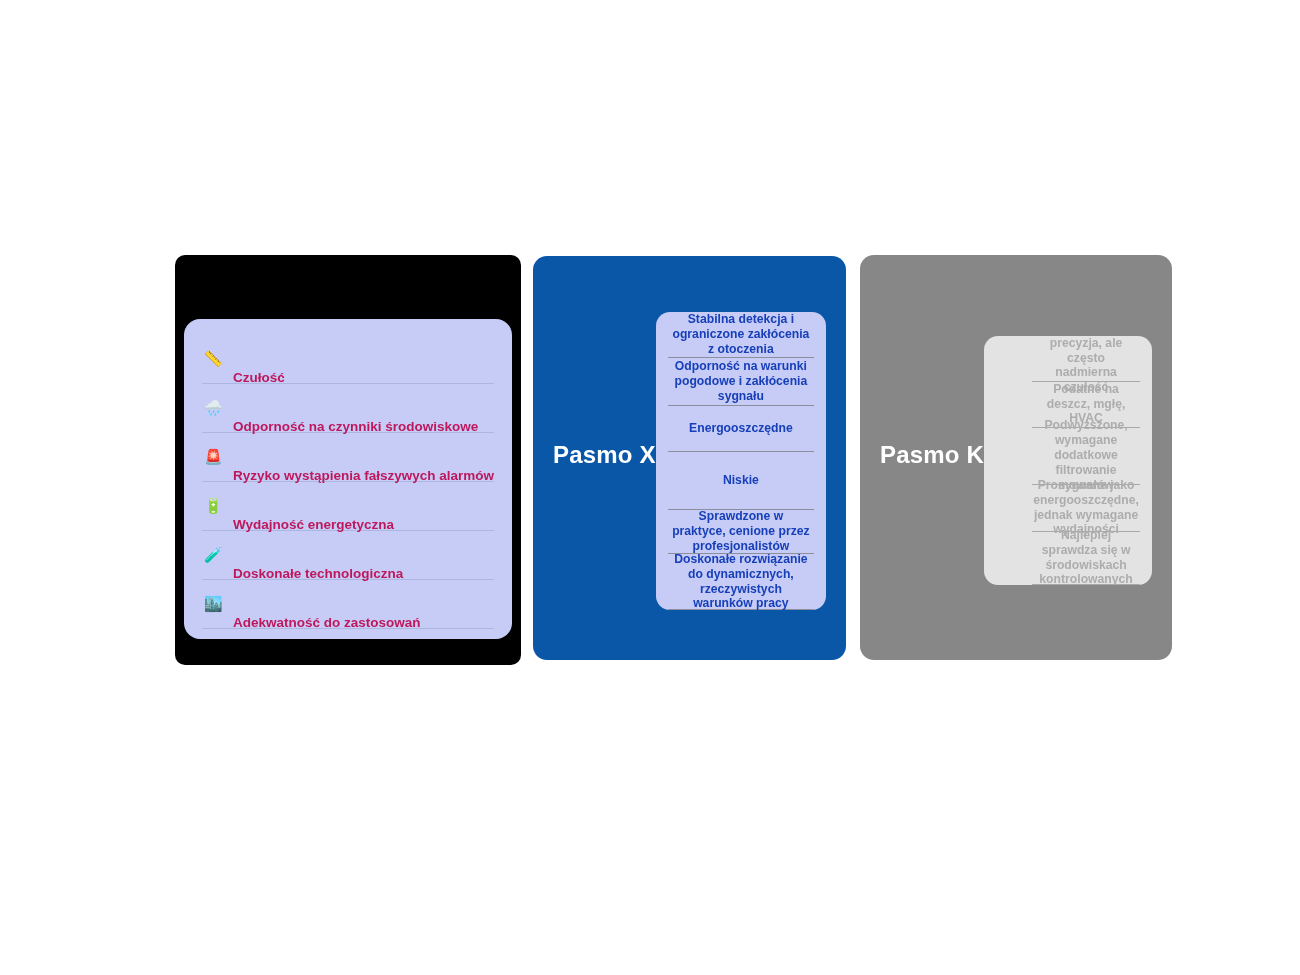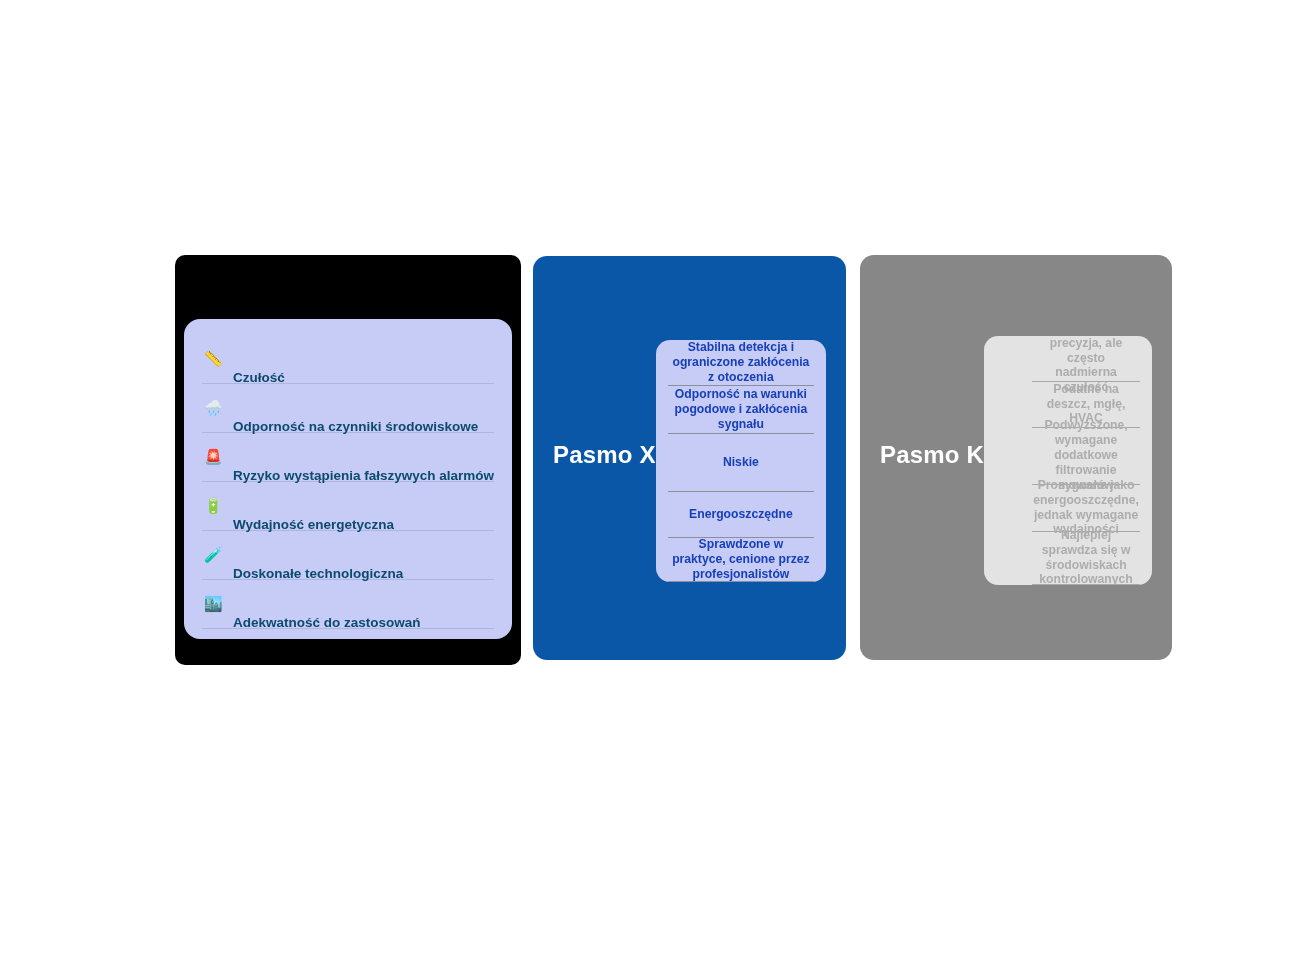--- a/index.html
+++ b/index.html
@@ -75,21 +75,21 @@
     font-size: 15px;
     line-height: 1;
     width: 18px;
     text-align: center;
     flex: none;
     filter: saturate(1.05);
   }
   .feat-label {
     font-size: 13.5px;
     font-weight: bold;
-    color: #0c4a6e;
+    color: #be185d;
     line-height: 1.2;
     white-space: nowrap;
     margin-top: 40px;
   }
 
   
   #card-x {
     left: 533px;
     top: 256px;
     width: 313px;
@@ -198,28 +198,31 @@
   <div class="card" id="card-x">
     <div class="card-title">Pasmo X</div>
     <div class="inner-panel" id="panel-x">
 
       <div class="x-row" style="height:46px">
         <span class="cell-text">Stabilna detekcja i ograniczone zakłócenia z otoczenia</span>
       </div>
       <div class="x-row" style="height:48px">
         <span class="cell-text">Odporność na warunki pogodowe i zakłócenia sygnału</span>
       </div>
+      <div class="x-row" style="height:46px">
+        <span class="cell-text">Energooszczędne</span>
+      </div>
       <div class="x-row" style="height:58px">
         <span class="cell-text">Niskie</span>
       </div>
-      <div class="x-row" style="height:46px">
-        <span class="cell-text">Energooszczędne</span>
-      </div>
       <div class="x-row" style="height:44px">
         <span class="cell-text">Sprawdzone w praktyce, cenione przez profesjonalistów</span>
+      </div>
+      <div class="x-row" style="height:56px">
+        <span class="cell-text">Doskonałe rozwiązanie do dynamicznych, rzeczywistych warunków pracy</span>
       </div>
 
     </div>
   </div>
 
   <div class="card" id="card-k">
     <div class="card-title">Pasmo K</div>
     <div class="inner-panel" id="panel-k">
 
       <div class="k-row" style="height:46px">

